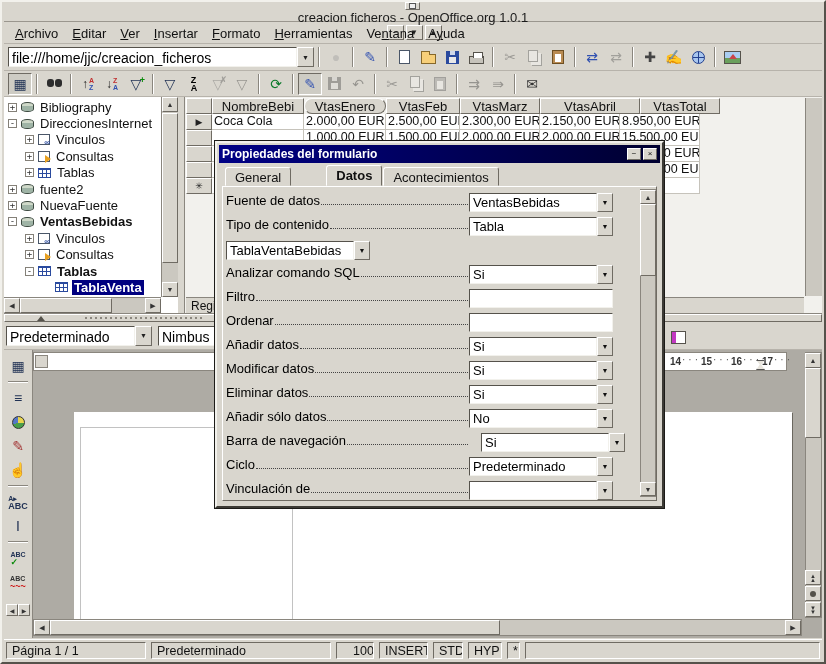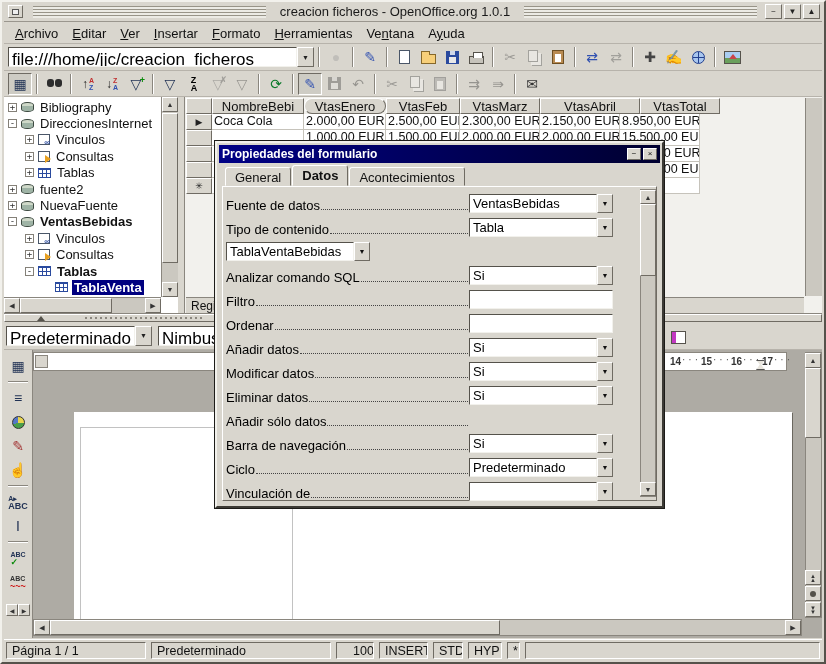--- a/index.html
+++ b/index.html
@@ -1,41 +1,41 @@
 <!DOCTYPE html>
 <html><head>
 <meta charset="utf-8">
 <style>
   html,body{margin:0;padding:0;width:826px;height:664px;overflow:hidden;
     font-family:"Liberation Sans",sans-serif;-webkit-font-smoothing:none;}
   *{box-sizing:border-box;}
   .win{position:absolute;inset:0;background:#d9d6ce;border:2px solid;border-color:#f2f1ec #55524b #55524b #f2f1ec;}
 
   
-  .titlebar{position:absolute;top:2;left:2px;right:2px;height:20px;display:flex;align-items:center;background:#d9d6ce;padding:0 2px;border-bottom:1px solid #9a968e;}
+  .titlebar{position:absolute;top:2;left:2px;right:2px;height:20px;display:flex;align-items:center;background:#d9d6ce;padding:0 2px;border-bottom:1px solid #9a968e;flex-direction:column;}
   .tb-sysbtn{width:17px;height:15px;background:#d9d6ce;border:1px solid;border-color:#fff #6f6b63 #6f6b63 #fff;display:flex;align-items:center;justify-content:center;font-size:8px;color:#222;margin-left:2px;}
   .tb-sysicon{width:15px;height:13px;margin-right:4px;}
   .stripes{flex:1;height:12px;margin:0 6px;background:repeating-linear-gradient(180deg,#989488 0 1px,#ecebe5 1px 3px);}
   .tb-title{font-size:13px;color:#1a1a1a;white-space:nowrap;padding:0 8px;}
 
   
   .menubar{position:absolute;top:22px;left:2px;right:2px;height:20px;display:flex;align-items:center;padding-left:4px;border-bottom:1px solid #b7b3ab;font-size:13px;color:#111;}
   .menu-item{padding:2px 7px;}
   .menu-item u{text-decoration:underline;}
 
   
   .tbar{position:absolute;left:2px;right:2px;display:flex;align-items:center;border-bottom:1px solid #b7b3ab;}
   #tb1{top:42px;height:27px;padding-left:4px;}
   #tb2{top:69px;height:26px;padding-left:4px;}
   .ti{width:24px;height:22px;display:flex;align-items:center;justify-content:center;font-size:14px;border:1px solid transparent;position:relative;flex:0 0 auto;}
   .ti.prs{border-color:#6f6b63 #fff #fff #6f6b63;background:#ceccc4;}
   .ti.dis{opacity:.40;filter:grayscale(100%);}
   .tsep{width:2px;height:20px;border-left:1px solid #8a867e;border-right:1px solid #fff;margin:0 4px;flex:0 0 auto;}
   .combo{display:flex;height:20px;}
-  .combo .cv{background:#fff;border:1px solid;border-color:#55524b #f2f1ec #f2f1ec #55524b;font-size:17px;padding:2px 3px;white-space:nowrap;overflow:hidden;}
+  .combo .cv{background:#fff;border:1px solid;border-color:#55524b #f2f1ec #f2f1ec #55524b;font-size:14px;padding:2px 3px;white-space:nowrap;overflow:hidden;}
   .cbtn{width:17px;height:20px;background:#d9d6ce;border:1px solid;border-color:#fff #6f6b63 #6f6b63 #fff;display:flex;align-items:center;justify-content:center;font-size:7px;color:#222;}
   
   .gl{line-height:1;}
   .kg-doc{width:11px;height:14px;background:#fff;border:1px solid #4a5668;}
   .kg-folder{width:15px;height:10px;background:#f7cf79;border:1px solid #86682a;position:relative;margin-top:3px;}
   .kg-folder:before{content:"";position:absolute;top:-4px;left:-1px;width:7px;height:3px;background:#f7cf79;border:1px solid #86682a;border-bottom:none;}
   .kg-floppy{width:13px;height:13px;background:#2a4a9e;position:relative;}
   .kg-floppy:before{content:"";position:absolute;left:3px;top:6px;width:7px;height:6px;background:#e8e8e8;}
   .kg-floppy:after{content:"";position:absolute;left:4px;top:0;width:5px;height:4px;background:#cfd8ea;}
   .kg-printer{width:15px;height:8px;background:#c6c3bb;border:1px solid #55524b;position:relative;margin-top:5px;}
@@ -124,23 +124,23 @@
   .status{position:absolute;left:2px;right:2px;bottom:2px;height:21px;background:#d9d6ce;border-top:1px solid #fff;display:flex;align-items:center;padding:0 2px;font-size:12.5px;color:#111;}
   .scell{height:17px;border:1px solid;border-color:#6f6b63 #fff #fff #6f6b63;padding:1px 5px;margin-right:5px;white-space:nowrap;overflow:hidden;}
 
   
   .dlg{position:absolute;left:213px;top:139px;width:449px;height:367px;background:#d9d6ce;border:2px solid;border-color:#f2f1ec #3c3a35 #3c3a35 #f2f1ec;outline:1px solid #1c1b18;z-index:50;}
   .dlg-tb{position:absolute;top:2px;left:2px;right:2px;height:18px;background:linear-gradient(90deg,#000085,#000030);display:flex;align-items:center;padding:0 3px;}
   .dlg-title{color:#fff;font-size:12px;font-weight:bold;flex:1;}
   .dlg-btn{width:14px;height:12px;background:#d9d6ce;border:1px solid;border-color:#fff #6f6b63 #6f6b63 #fff;font-size:8px;line-height:9px;text-align:center;color:#111;margin-left:2px;}
   .tabs{position:absolute;top:24px;left:8px;height:20px;display:flex;}
   .tab{height:19px;padding:2px 9px;font-size:13px;color:#111;border:1px solid;border-color:#fff #6f6b63 transparent #fff;border-radius:3px 3px 0 0;background:#d9d6ce;margin-right:1px;}
-  .tab.active{font-weight:bold;height:21px;margin-top:-2px;z-index:2;}
+  .tab.active{font-weight:bold;height:21px;margin-top:-2px;z-index:2;margin-left:34px;}
   .pane{position:absolute;left:5px;right:5px;top:43px;bottom:5px;border:1px solid;border-color:#fff #6f6b63 #6f6b63 #fff;}
-  .frow{position:absolute;left:9px;height:20px;display:flex;align-items:flex-end;width:408px;}
+  .frow{position:absolute;left:9px;height:20px;display:flex;align-items:flex-start;width:408px;}
   .flab{width:243px;display:flex;align-items:baseline;font-size:13px;color:#000;flex:0 0 auto;}
   .leader{flex:1;border-bottom:1px dotted #444;margin:0 1px 2px 1px;height:11px;}
   .fctl{display:flex;width:144px;height:19px;flex:0 0 auto;}
   .fin{flex:1;background:#fff;border:1px solid;border-color:#55524b #f2f1ec #f2f1ec #55524b;font-size:13px;padding:1px 3px;white-space:nowrap;overflow:hidden;}
   .fbtn{width:16px;height:19px;background:#d9d6ce;border:1px solid;border-color:#fff #6f6b63 #6f6b63 #fff;font-size:7px;display:flex;align-items:center;justify-content:center;color:#111;flex:0 0 auto;}
   .dscr{position:absolute;right:6px;top:46px;width:16px;height:308px;background:#cbc8c0;border:1px solid #8a867e;}
 </style>
 </head>
 <body>
 
@@ -676,22 +676,26 @@
           <span class="fctl">
             <span class="fin">Si</span>
             <span class="fbtn">▼</span>
           </span>
         </div>
         <div class="frow" style="top: 266px;">
           <span class="flab">
             <span>Añadir sólo datos</span>
             <span class="leader"></span>
           </span>
-        </div>
-        <div class="frow" style="top: 290px;">
+          <span class="fctl">
+            <span class="fin">No</span>
+            <span class="fbtn">▼</span>
+          </span>
+        </div>
+        <div class="frow" style="top: 290px; gap: 12px;">
           <span class="flab">
             <span>Barra de navegación</span>
             <span class="leader"></span>
           </span>
           <span class="fctl">
             <span class="fin">Si</span>
             <span class="fbtn">▼</span>
           </span>
         </div>
         <div class="frow" style="top: 314px;">

